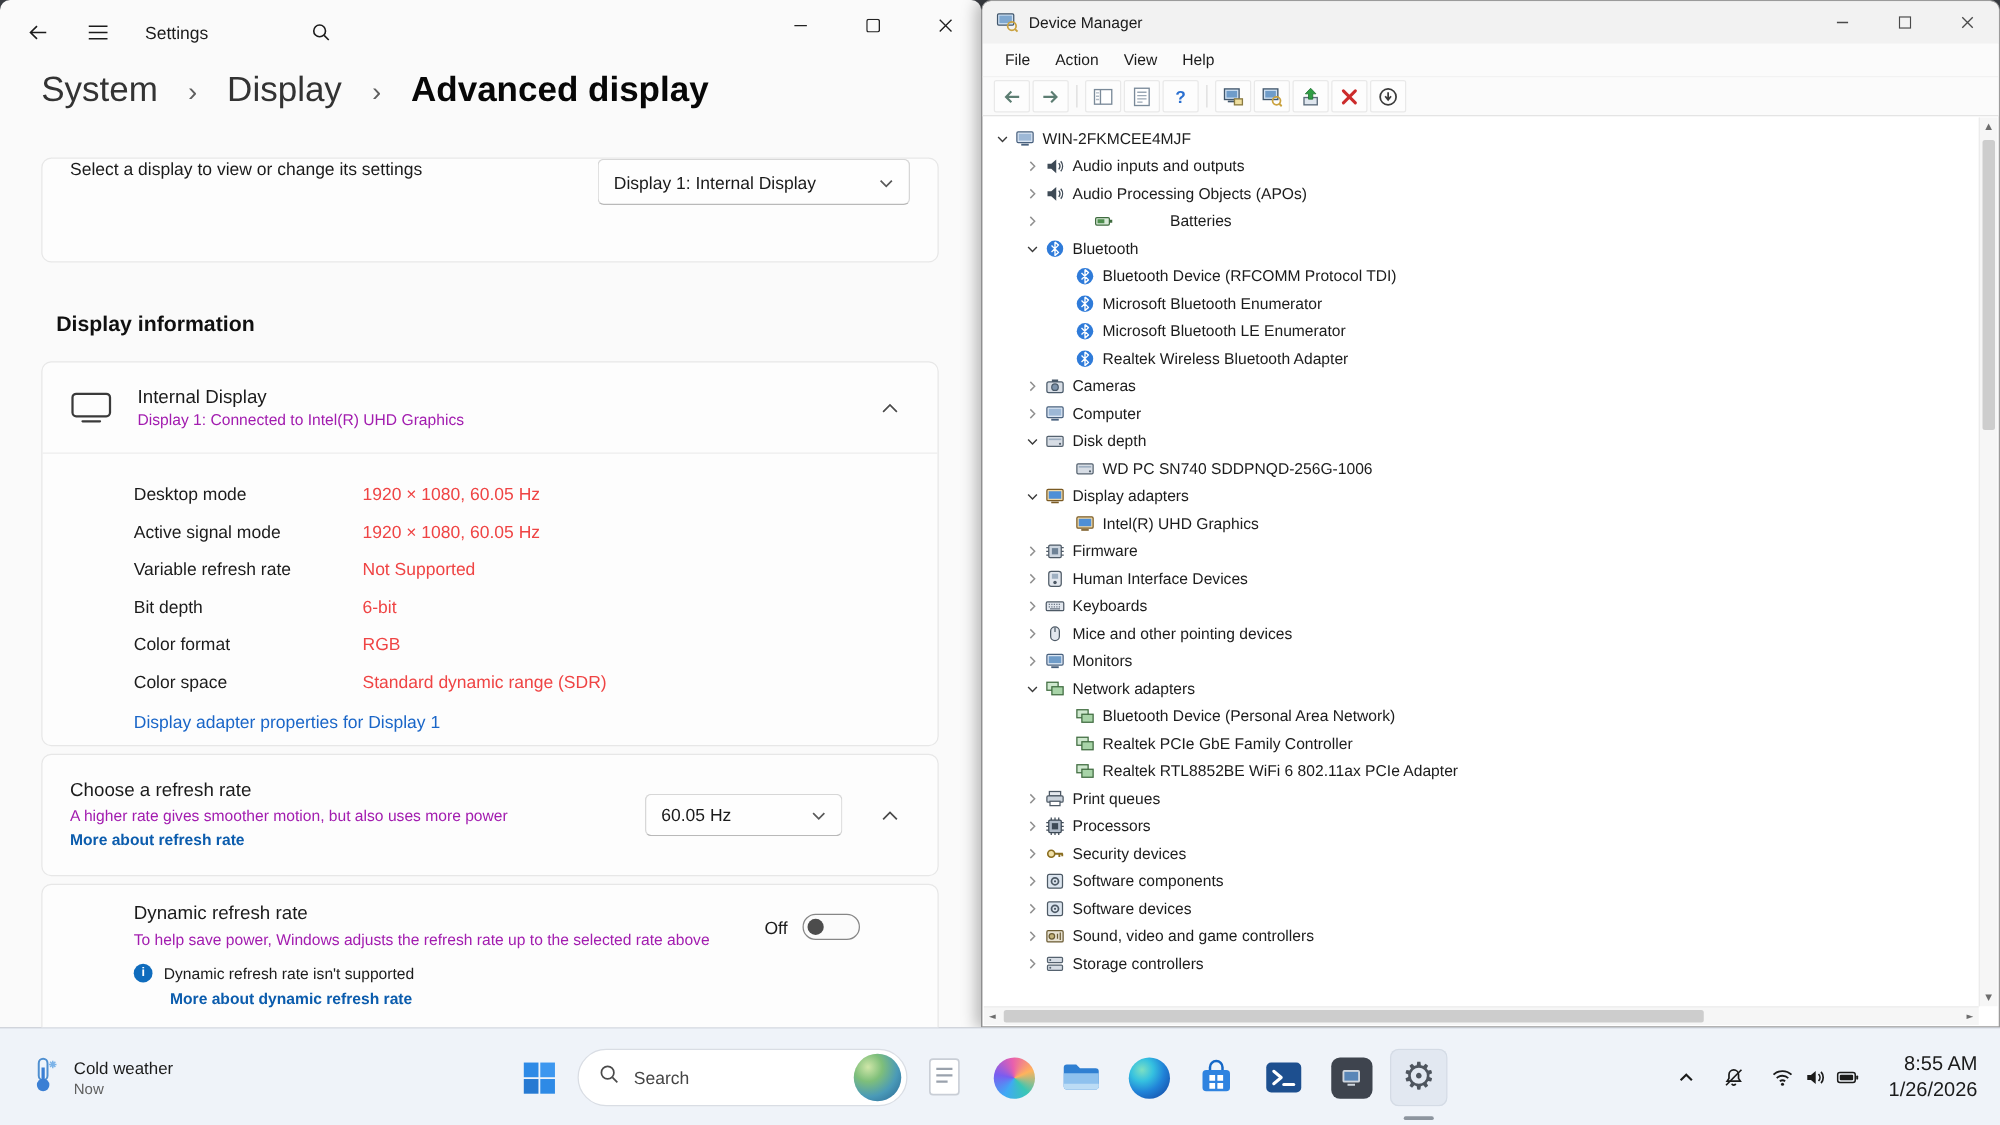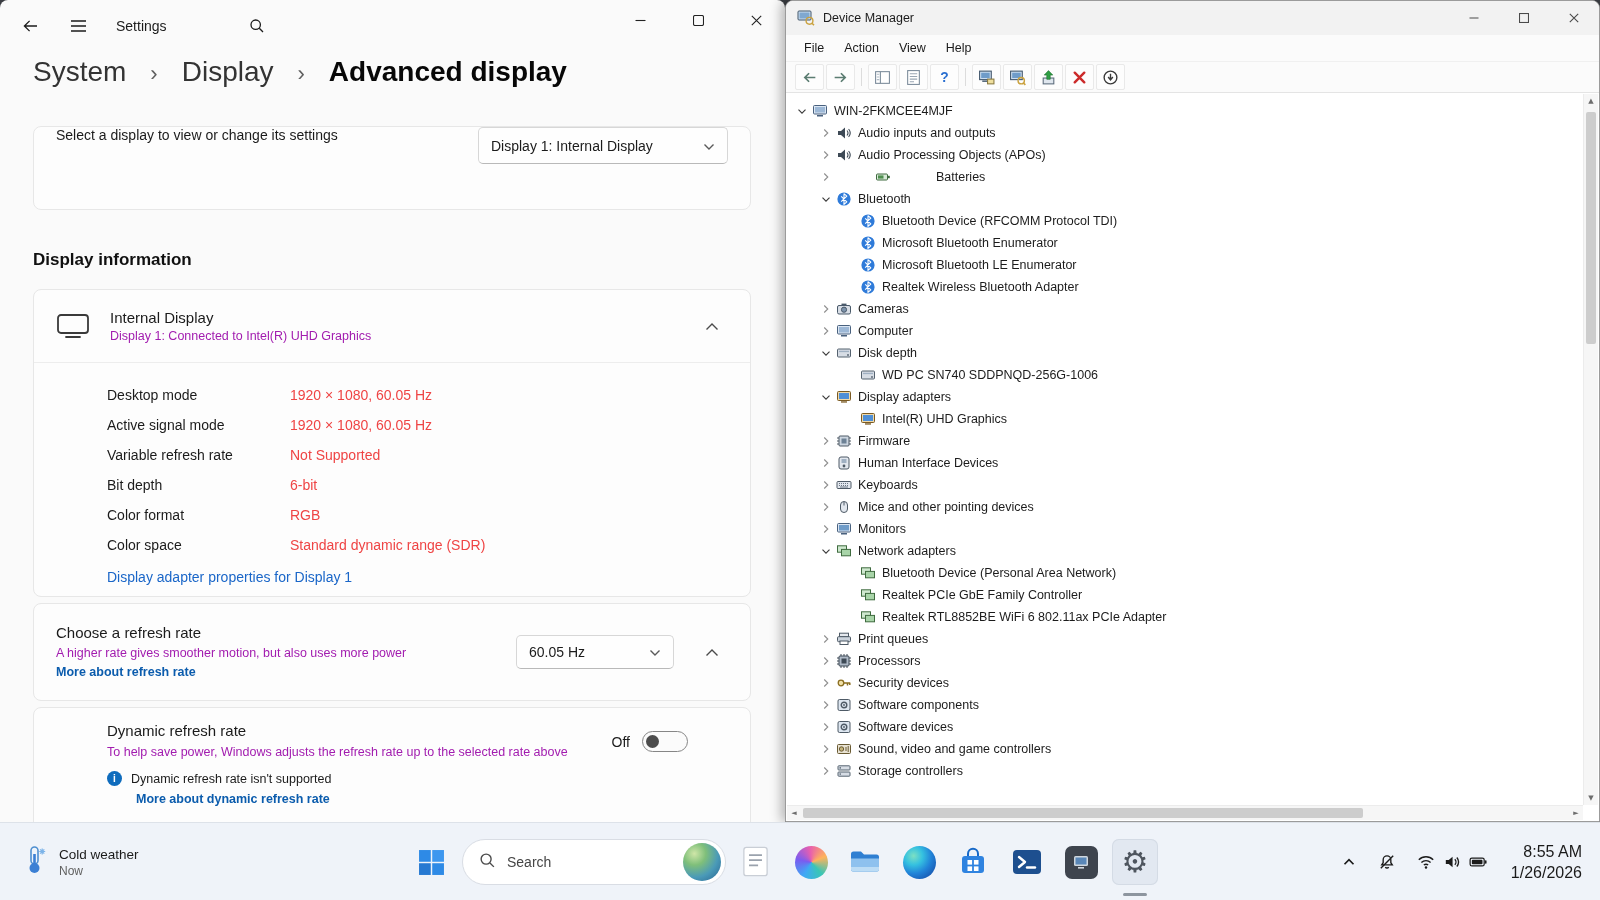--- a/index.html
+++ b/index.html
@@ -19,21 +19,21 @@
   .s-winbtn{width:58px;height:40px;display:flex;align-items:center;justify-content:center}
   .s-breadcrumb{position:absolute;left:33px;top:56px;display:flex;align-items:center;gap:24px;font-size:28px;color:#333}
   .crumb-sep{font-size:22px;color:#5f5f5f;padding-top:3px}
   .crumb.current{font-weight:700;color:#070707}
   .card{position:absolute;left:33px;width:718px;background:#fdfdfd;border:1px solid #e7e7e7;border-radius:8px}
   .card-select{top:126px;height:84px;display:flex;align-items:flex-start;padding:0 22px}
   .select-label{font-size:14px;color:#1b1b1b;flex:1}
   .dropdown{width:250px;height:37px;background:#fefefe;border:1px solid #d7d7d7;border-bottom-color:#b9b9b9;border-radius:5px;display:flex;align-items:center;padding:0 12px;font-size:14px;color:#1b1b1b}
   .dropdown .dropdown-value{flex:1}
   .dropdown.small{width:158px;height:34px}
-  .s-section-title{position:absolute;left:33px;top:250px;font-size:17px;font-weight:700;color:#101010}
+  .s-section-title{position:absolute;left:45px;top:250px;font-size:17px;font-weight:700;color:#101010}
   .card-info{top:289px;height:308px}
   .card-header{height:72px;display:flex;align-items:center;padding:0 18px 0 22px}
   .monitor-icon{width:40px;display:flex;align-items:center}
   .hdr-texts{margin-left:14px}
   .hdr-title{font-size:15px;color:#1b1b1b}
   .hdr-sub{font-size:12.5px;color:#a21caf;margin-top:3px}
   .expand-btn{margin-left:auto;width:40px;height:34px;display:flex;align-items:center;justify-content:center;border-radius:5px}
   .card-divider{border-top:1px solid #ededed}
   .info-rows{padding:17px 0 0 73px}
   .info-row{display:flex;align-items:center;height:30px;font-size:14px}

